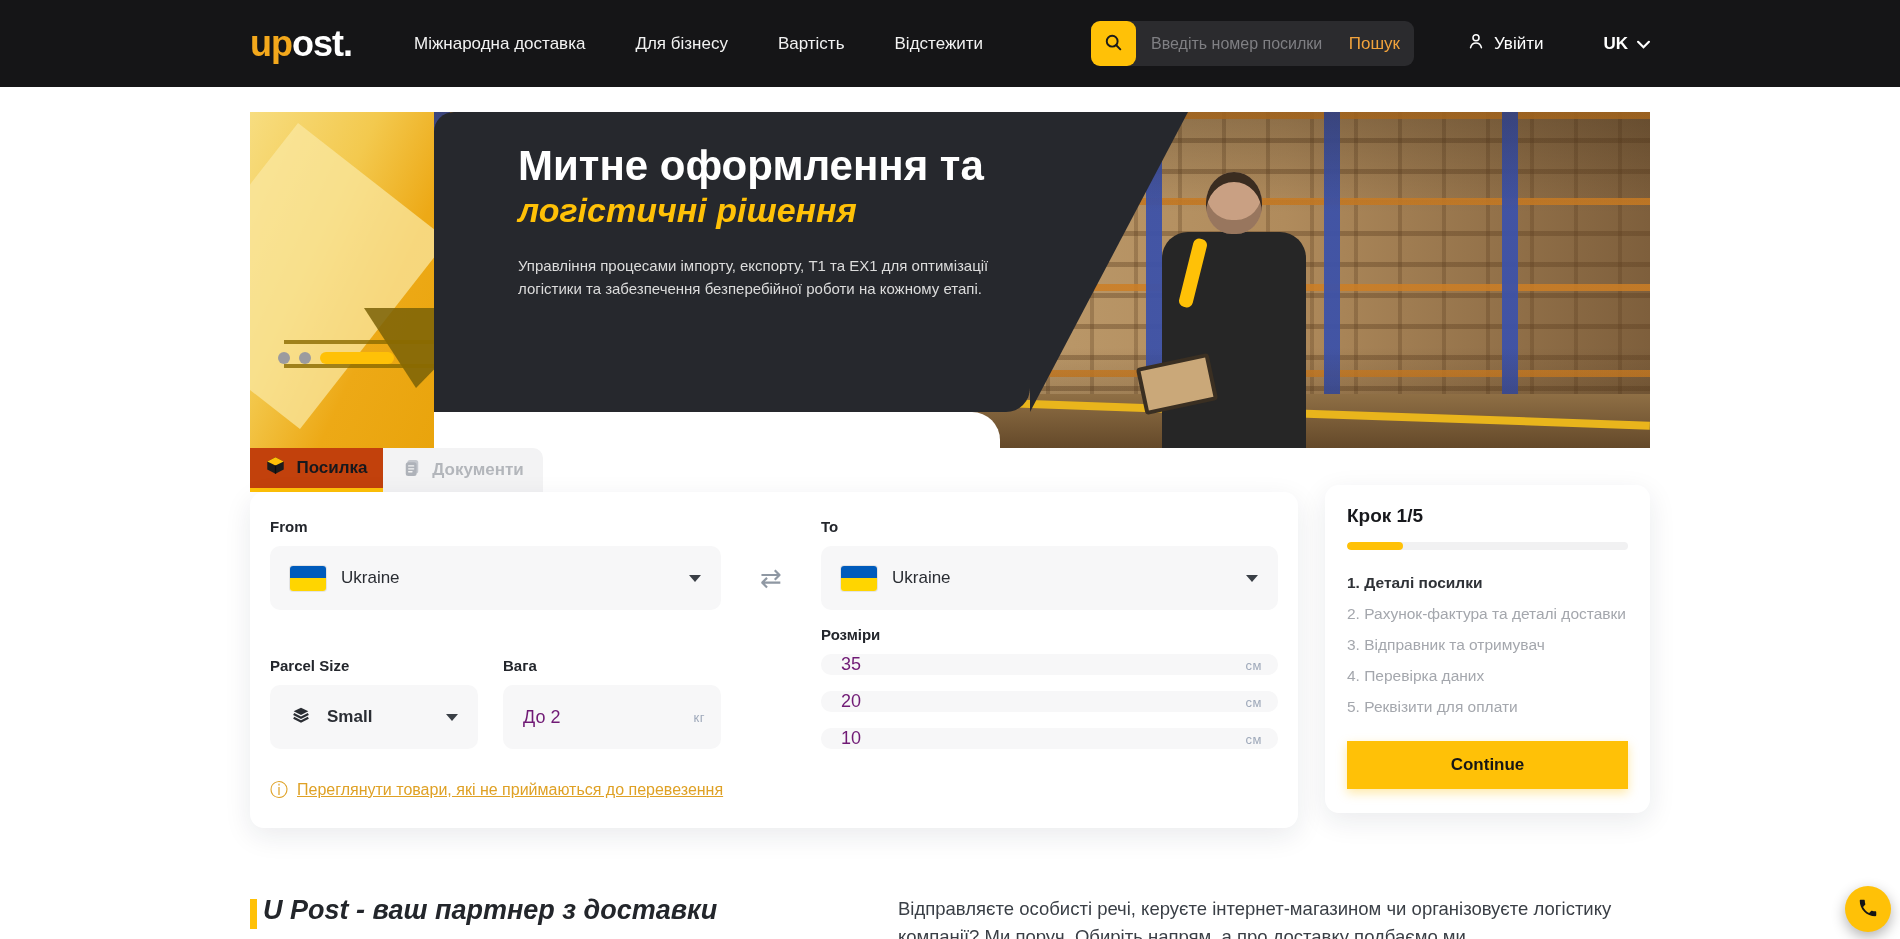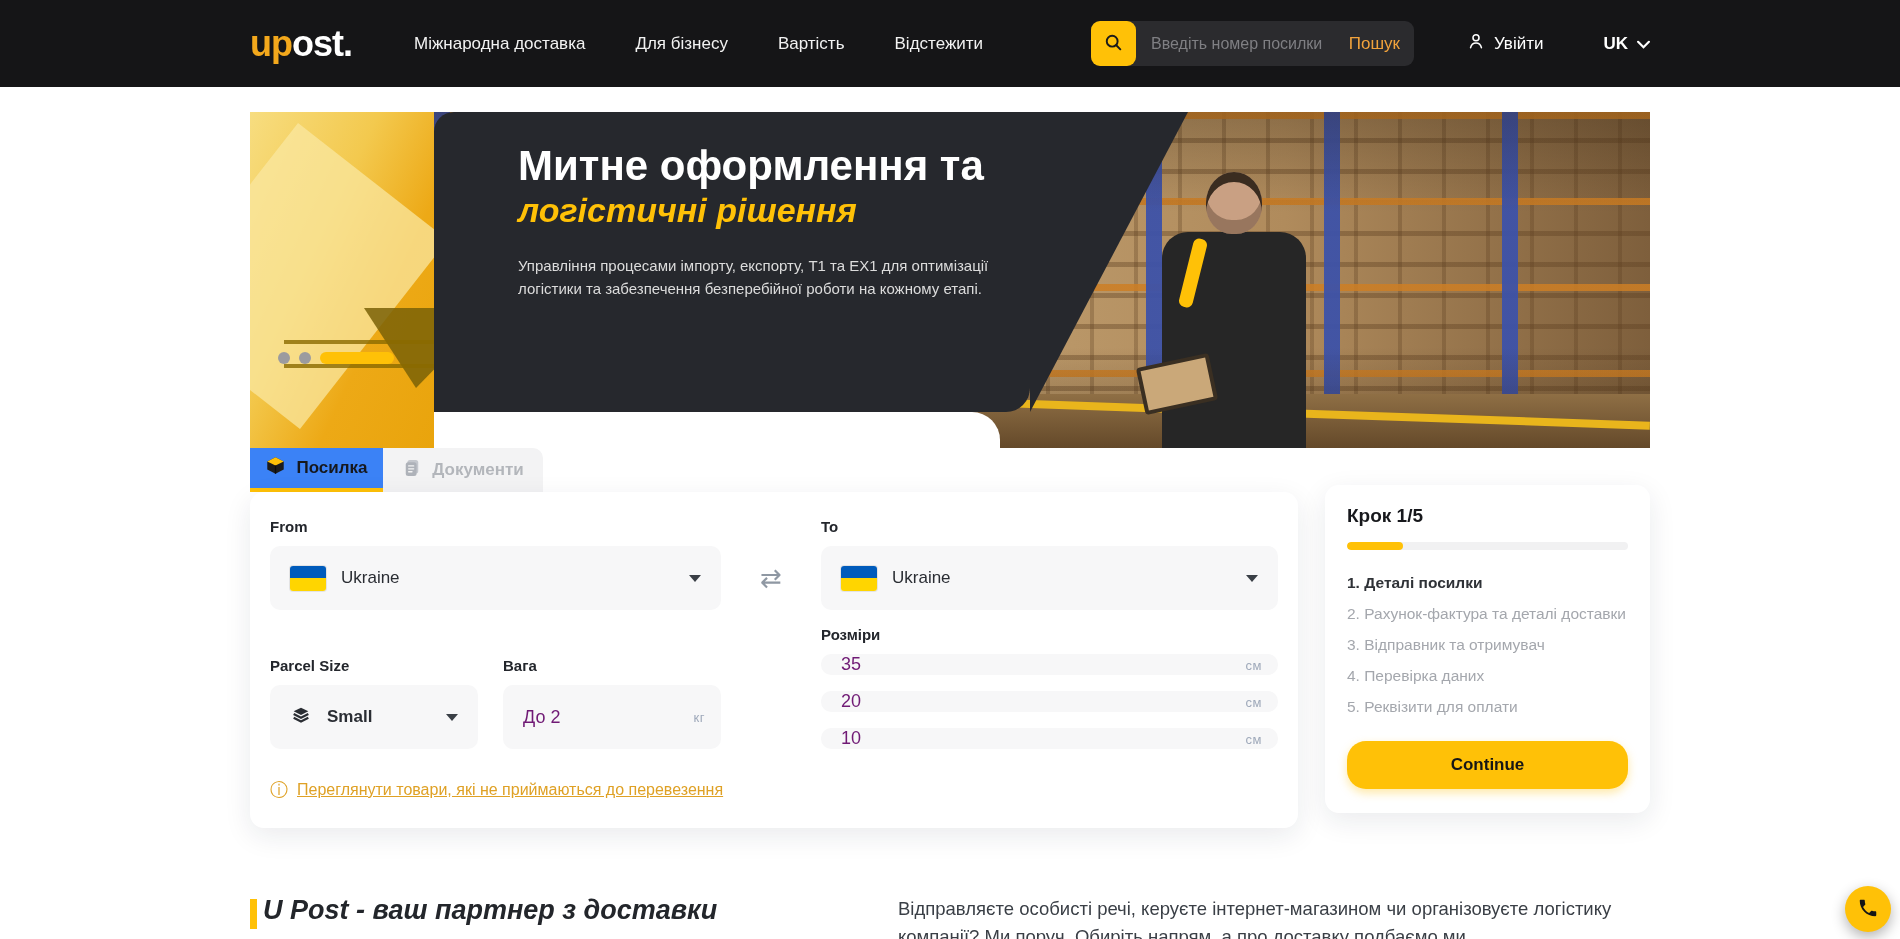--- a/index.html
+++ b/index.html
@@ -79,21 +79,21 @@
   .carousel { position:absolute; left:28px; top:240px; display:flex; align-items:center; gap:9px; z-index:3; }
   .dot { width:12px; height:12px; border-radius:50%; background:#9b9b9f; cursor:pointer; }
   .dot-pill { width:74px; height:12px; border-radius:6px; background:#FFC107; cursor:pointer; }
 
   .hero-notch { position:absolute; left:184px; bottom:0; width:566px; height:36px; background:#ffffff;
     border-top-right-radius:28px; }
 
   
   .tabs-row { display:flex; height:44px; }
   .tab { display:flex; align-items:center; justify-content:center; gap:10px; font-size:17px; cursor:pointer; }
-  .tab-active { width:133px; background:#3b82f6; color:#16181d; font-weight:700;
+  .tab-active { width:133px; background:#c2410c; color:#16181d; font-weight:700;
     border-bottom:4px solid #FFC107; }
   .tab-inactive { width:160px; background:#f3f3f4; color:#b3b6bb; font-weight:600;
     border-radius:0 10px 0 0; }
 
   
   .main-row { display:flex; align-items:flex-start; }
   .form-card { width:1048px; min-height:293px; background:#fff; border-radius:14px;
     box-shadow:0 8px 28px rgba(25,28,50,0.09); padding:26px 20px 28px 20px; }
   .field-label { font-size:15px; font-weight:700; color:#23262c; margin-bottom:11px; }
   .row1 { display:flex; align-items:flex-end; }
@@ -125,21 +125,21 @@
 
   
   .steps-card { width:325px; min-height:303px; background:#fff; border-radius:14px; margin-left:27px;
     margin-top:-7px; box-shadow:0 8px 28px rgba(25,28,50,0.09); padding:20px 22px 24px 22px; }
   .steps-title { font-size:19px; font-weight:700; color:#17181c; }
   .progress-track { margin-top:15px; height:8px; border-radius:4px; background:#f1f1f2; overflow:hidden; }
   .progress-fill { height:8px; border-radius:4px; background:#FFC107; width:20%; }
   .steps-list { margin-top:24px; list-style:none; }
   .steps-list li { font-size:15.5px; color:#a4a7ad; margin-bottom:13px; cursor:default; }
   .steps-list li.current { color:#2f3237; font-weight:600; }
-  .continue-btn { margin-top:12px; width:100%; height:48px; border:none; border-radius:19px;
+  .continue-btn { margin-top:12px; width:100%; height:48px; border:none; border-radius:0;
     background:#FFC107; color:#161616; font-size:17px; font-weight:700; cursor:pointer;
     box-shadow:0 4px 10px rgba(255,193,7,0.35); font-family:"Liberation Sans", sans-serif; }
 
   
   .intro { display:flex; justify-content:space-between; margin-top:67px; }
   .intro-left { display:flex; align-items:flex-start; gap:6px; }
   .intro-bar { width:7px; height:30px; background:#FFC107; margin-top:4px; }
   .intro-heading { font-size:27px; font-weight:700; font-style:italic; color:#23262b; white-space:nowrap; }
   .intro-desc { width:752px; font-size:18.5px; line-height:1.5; color:#3a3f46; }
 

